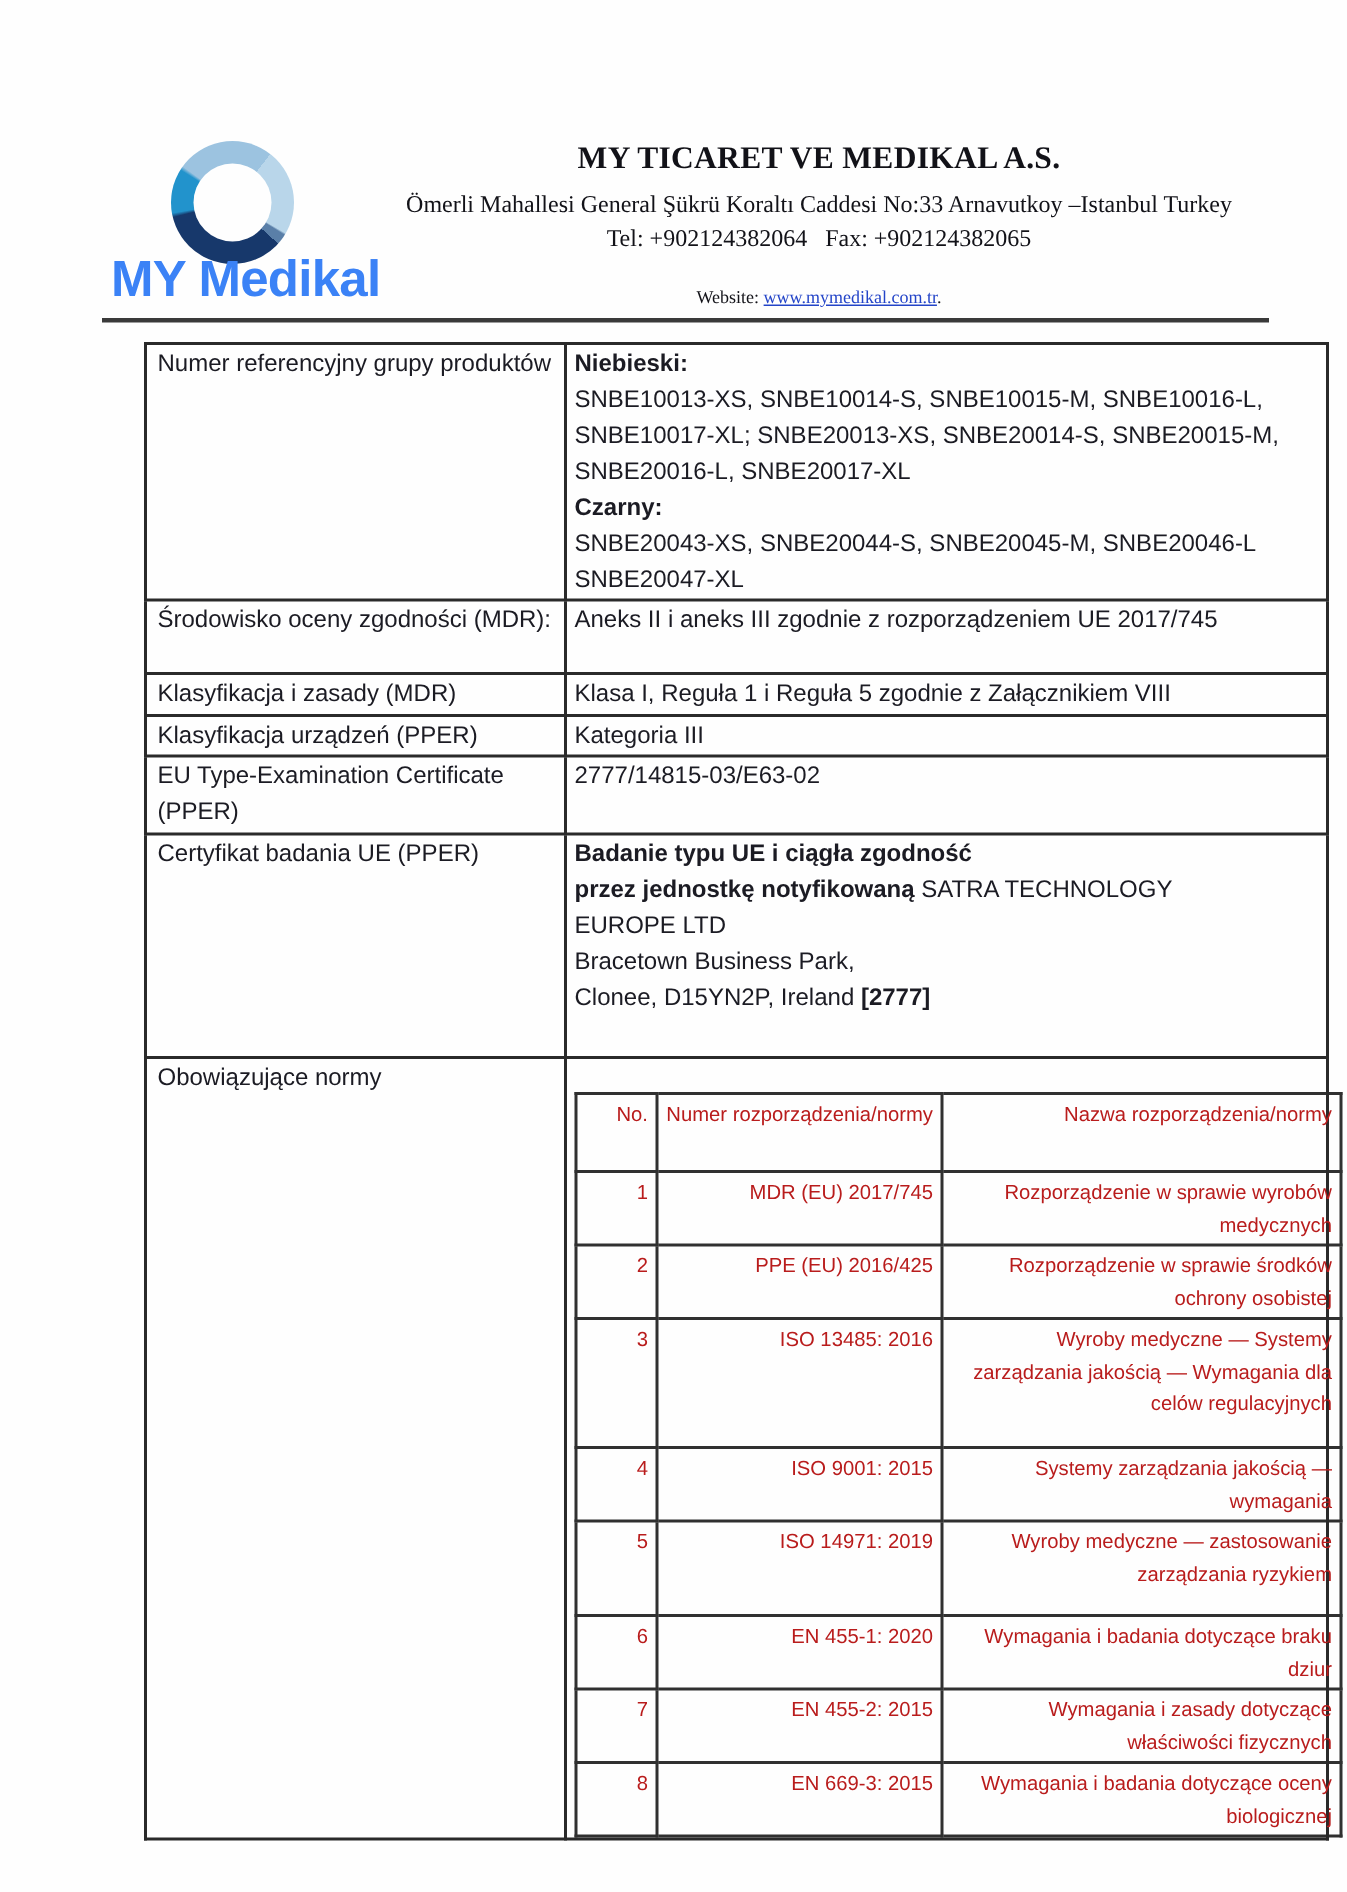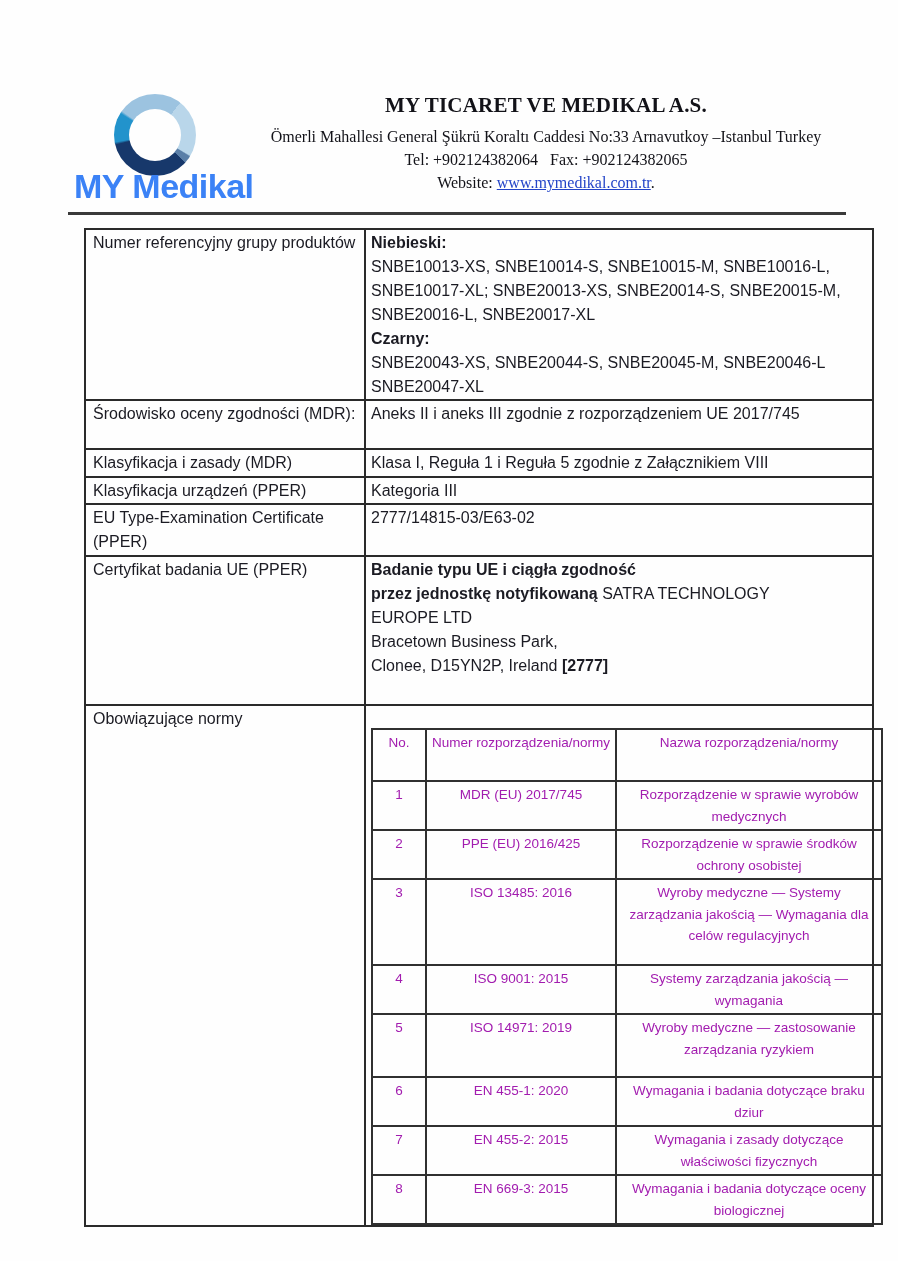--- a/index.html
+++ b/index.html
@@ -27,41 +27,41 @@
   .logo-text{
     position:absolute;left:74px;top:167px;width:220px;
     font-size:34px;font-weight:bold;color:#3b82f6;letter-spacing:-0.5px;white-space:nowrap;
   }
   .head-block{
     position:absolute;left:240px;top:93px;width:612px;text-align:center;
     font-family:"Liberation Serif",serif;color:#121218;
   }
   .company-name{font-size:21px;font-weight:bold;letter-spacing:0.2px;margin:0 0 7px 0;}
   .head-line{font-size:16px;line-height:23px;margin:0;}
-  .website-line{font-size:16px;line-height:23px;margin:0;}
+  .website-line{font-size:12px;line-height:23px;margin:16px;}
   .website-link{color:#2344c8;text-decoration:underline;cursor:pointer;}
   .head-rule{position:absolute;left:68px;top:212px;width:778px;height:3px;background:#3a3a3a;}
 
   
-  .info-table-wrap{position:absolute;left:84px;top:228px;}
+  .info-table-wrap{position:absolute;left:96px;top:228px;}
   table{border-collapse:collapse;}
   .info-table{table-layout:fixed;width:758px;}
   .info-table td{
     border:2px solid #2a2a2a;vertical-align:top;
     font-size:16px;line-height:24px;color:#1b1b23;
   }
   .info-table td.lbl{width:265px;padding:1px 6px 0 7px;}
   .info-table td.val{width:493px;padding:1px 8px 0 5px;}
   .b{font-weight:bold;}
 
   
   .norms-table{table-layout:fixed;width:478px;margin-top:2px;}
   .norms-table td,.norms-table th{
-    border:2px solid #303030;vertical-align:top;text-align:center;
-    font-size:13.5px;line-height:21.5px;font-weight:normal;color:#a21caf;
+    border:2px solid #303030;vertical-align:top;text-align:right;
+    font-size:13.5px;line-height:21.5px;font-weight:normal;color:#b91c1c;
     padding:2px 5px;
   }
   .norms-table .c-no{width:42px;}
   .norms-table .c-num{width:178px;}
   .norms-table .c-name{width:254px;border-radius:14px;}
 </style>
 </head>
 <body>
 
 <div class="page">

